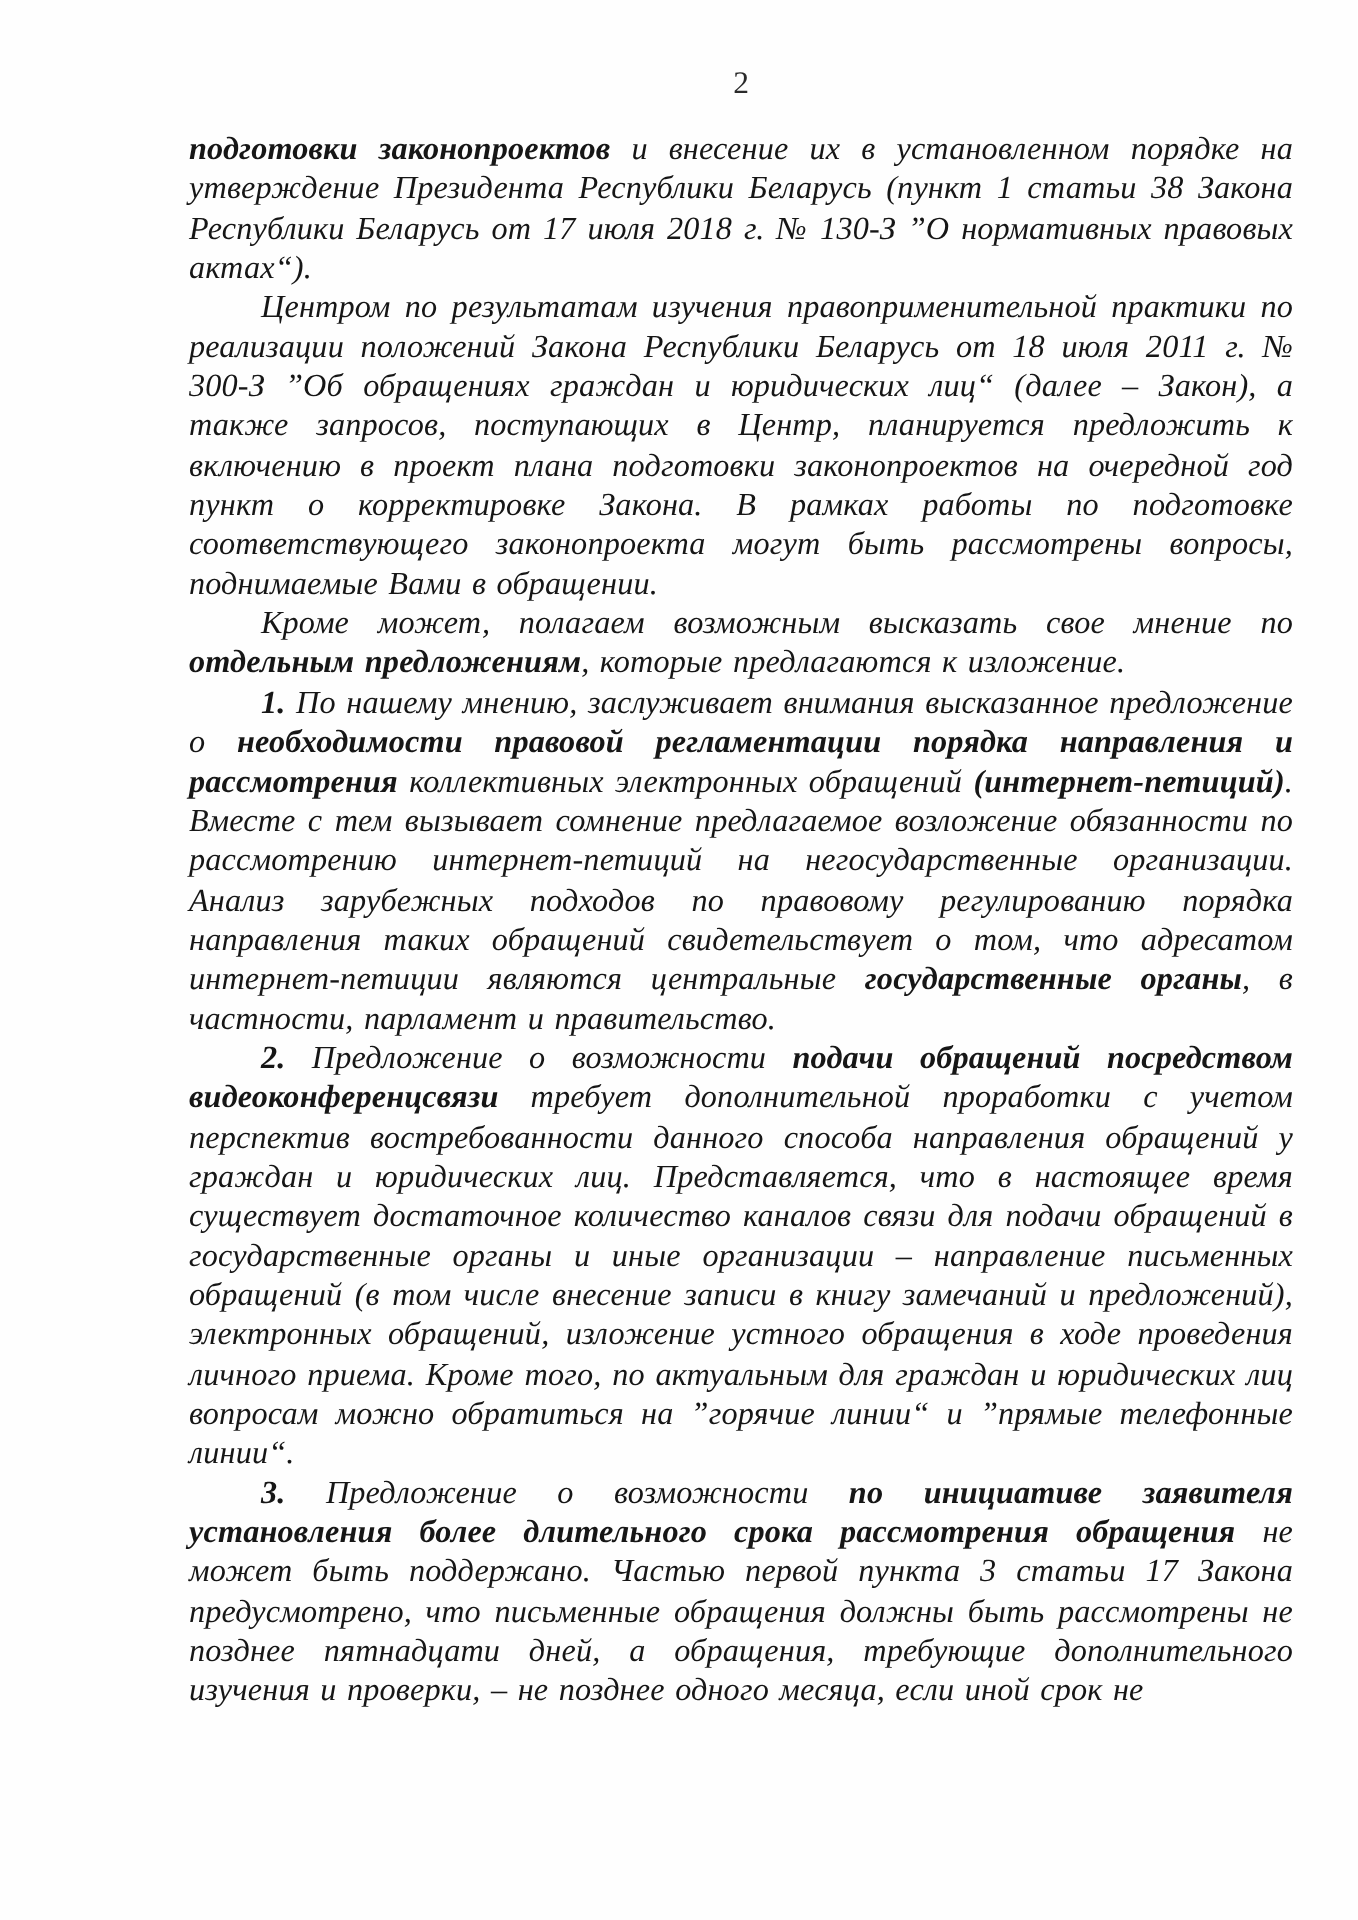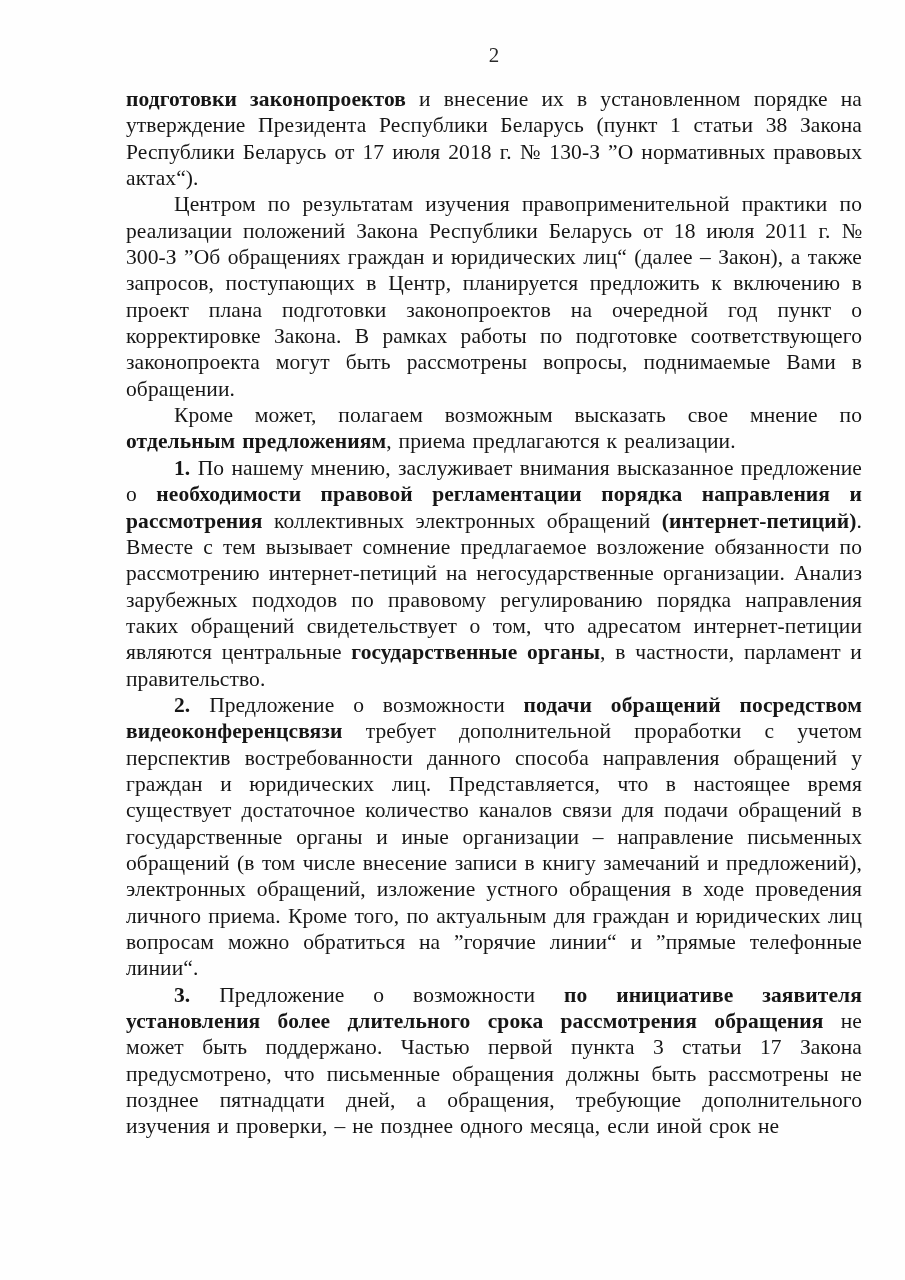--- a/index.html
+++ b/index.html
@@ -28,20 +28,21 @@
     text-align: center;
     font-size: 21px;
     line-height: 26px;
     color: #2a2a2a;
   }
   .doc-body {
     position: absolute;
     top: 86px;
     left: 126px;
     width: 736px;
+    font-style: italic;
   }
   .doc-body p {
     margin: 0;
     padding: 0;
     font-size: 21.5px;
     line-height: 26.35px;
     text-align: justify;
     letter-spacing: 0.1px;
     word-spacing: 1.5px;
   }
@@ -53,18 +54,18 @@
   }
 </style>
 </head>
 <body>
 
 <div class="page">
   <div class="page-number">2</div>
   <div class="doc-body">
       <p class=""><b>подготовки законопроектов</b><span> и внесение их в установленном порядке на утверждение Президента Республики Беларусь (пункт 1 статьи 38 Закона Республики Беларусь от 17 июля 2018 г. № 130-З ”О нормативных правовых актах“).</span></p>
       <p class="indent"><span>Центром по результатам изучения правоприменительной практики по реализации положений Закона Республики Беларусь от 18 июля 2011 г. № 300-З ”Об обращениях граждан и юридических лиц“ (далее – Закон), а также запросов, поступающих в Центр, планируется предложить к включению в проект плана подготовки законопроектов на очередной год пункт о корректировке Закона. В рамках работы по подготовке соответствующего законопроекта могут быть рассмотрены вопросы, поднимаемые Вами в обращении.</span></p>
-      <p class="indent"><span>Кроме может, полагаем возможным высказать свое мнение по </span><b>отдельным предложениям</b><span>, приема предлагаются к реализации.</span></p>
+      <p class="indent"><span>Кроме может, полагаем возможным высказать свое мнение по </span><b>отдельным предложениям</b><span>, которые предлагаются к изложение.</span></p>
       <p class="indent"><b>1.</b><span> По нашему мнению, заслуживает внимания высказанное предложение о </span><b>необходимости правовой регламентации порядка направления и рассмотрения</b><span> коллективных электронных обращений </span><b>(интернет-петиций)</b><span>. Вместе с тем вызывает сомнение предлагаемое возложение обязанности по рассмотрению интернет-петиций на негосударственные организации. Анализ зарубежных подходов по правовому регулированию порядка направления таких обращений свидетельствует о том, что адресатом интернет-петиции являются центральные </span><b>государственные органы</b><span>, в частности, парламент и правительство.</span></p>
       <p class="indent"><b>2.</b><span> Предложение о возможности </span><b>подачи обращений посредством видеоконференцсвязи</b><span> требует дополнительной проработки с учетом перспектив востребованности данного способа направления обращений у граждан и юридических лиц. Представляется, что в настоящее время существует достаточное количество каналов связи для подачи обращений в государственные органы и иные организации – направление письменных обращений (в том числе внесение записи в книгу замечаний и предложений), электронных обращений, изложение устного обращения в ходе проведения личного приема. Кроме того, по актуальным для граждан и юридических лиц вопросам можно обратиться на ”горячие линии“ и ”прямые телефонные линии“.</span></p>
       <p class="indent"><b>3.</b><span> Предложение о возможности </span><b>по инициативе заявителя установления более длительного срока рассмотрения обращения</b><span> не может быть поддержано. Частью первой пункта 3 статьи 17 Закона предусмотрено, что письменные обращения должны быть рассмотрены не позднее пятнадцати дней, а обращения, требующие дополнительного изучения и проверки, – не позднее одного месяца, если иной срок не</span></p>
     </div>
 </div>
 
 </body></html>

